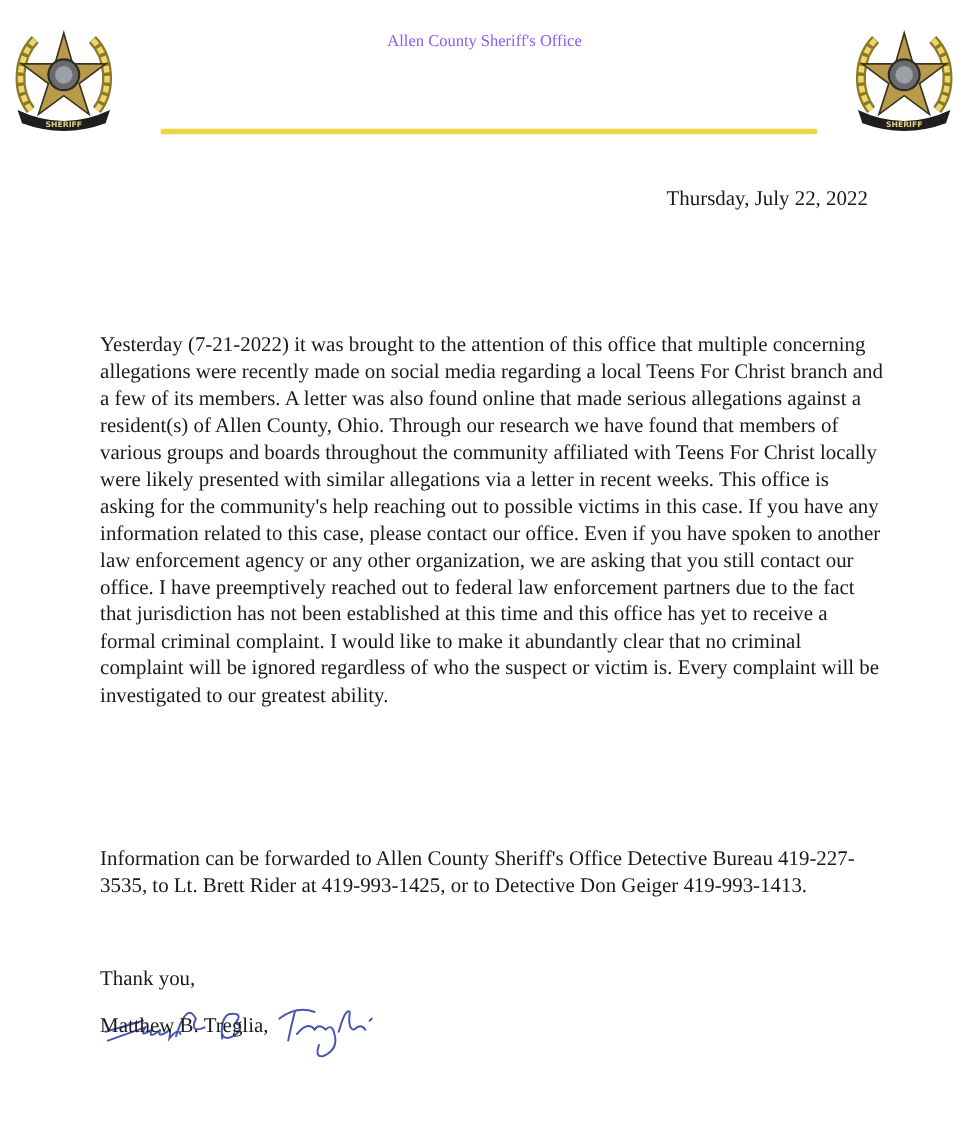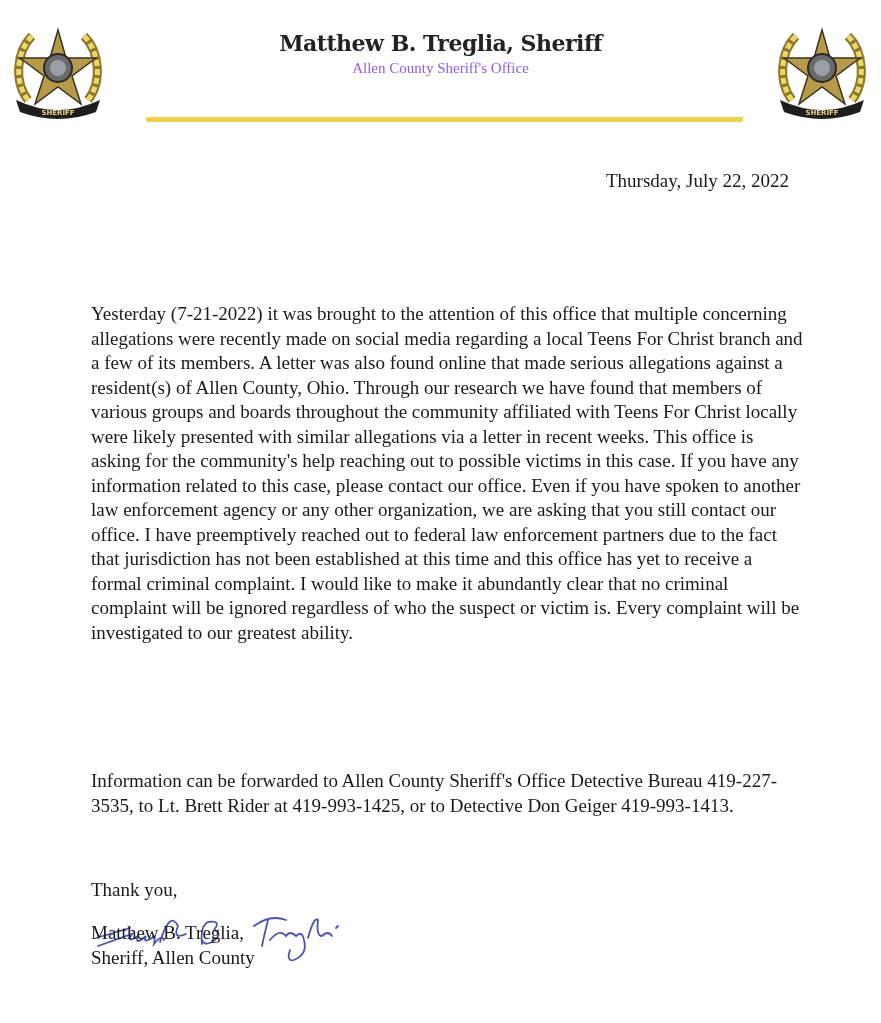--- a/index.html
+++ b/index.html
@@ -31,21 +31,20 @@
     <path d="M80 78 C94 60 92 30 76 14" stroke="#f0d66a" stroke-width="5" fill="none" stroke-dasharray="6 3"></path>
     <polygon points="50,8 58,36 88,36 64,54 73,82 50,65 27,82 36,54 12,36 42,36" fill="#b79a4a" stroke="#3a3320" stroke-width="1.5"></polygon>
     <circle cx="50" cy="46" r="14" fill="#6a6a6a" stroke="#2a2a2a" stroke-width="2"></circle>
     <circle cx="50" cy="46" r="8" fill="#9aa0a8"></circle>
     <path d="M8 78 Q50 98 92 78 L88 90 Q50 104 12 90 Z" fill="#1e1e1e"></path>
     <text x="50" y="93" font-size="7" fill="#e8d080" text-anchor="middle" font-family="DejaVu Sans, sans-serif" font-weight="bold">SHERIFF</text>
   </svg>
 </div>
 
 <div class="letterhead">
-  <div class="lh-name">Matthew B. Treglia, Sheriff</div>
   <div class="lh-office">Allen County Sheriff's Office</div>
 </div>
 
 <div class="badge right">
   <svg width="100" height="100" viewBox="0 0 100 100">
     <path d="M20 78 C6 60 8 30 24 14" stroke="#8a7a2a" stroke-width="9" fill="none"></path>
     <path d="M80 78 C94 60 92 30 76 14" stroke="#8a7a2a" stroke-width="9" fill="none"></path>
     <path d="M20 78 C6 60 8 30 24 14" stroke="#f0d66a" stroke-width="5" fill="none" stroke-dasharray="6 3"></path>
     <path d="M80 78 C94 60 92 30 76 14" stroke="#f0d66a" stroke-width="5" fill="none" stroke-dasharray="6 3"></path>
     <polygon points="50,8 58,36 88,36 64,54 73,82 50,65 27,82 36,54 12,36 42,36" fill="#b79a4a" stroke="#3a3320" stroke-width="1.5"></polygon>
@@ -74,14 +73,13 @@
       <path d="M164 20 Q180 8 196 14 M178 14 Q174 30 172 40"></path>
       <path d="M180 34 Q190 22 196 30 Q200 24 206 30 Q212 24 214 34 Q218 48 204 54 Q196 56 200 44"></path>
       <path d="M218 32 Q224 10 228 14 Q226 30 232 30 Q238 24 242 30"></path>
       <path d="M246 22 L248 20"></path>
     </g>
   </svg>
 </div>
 
 <div class="signer">
   <div>Matthew B. Treglia,</div>
-  <div>Sheriff, Allen County</div>
 </div>
 
 </body></html>

